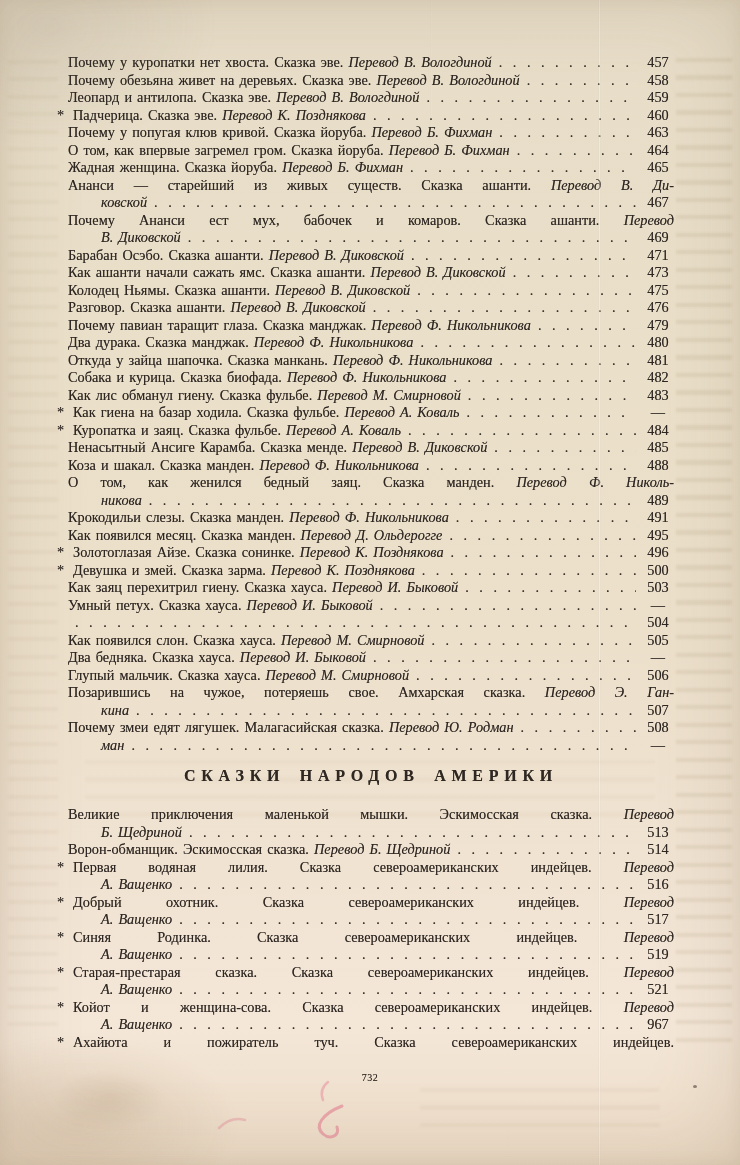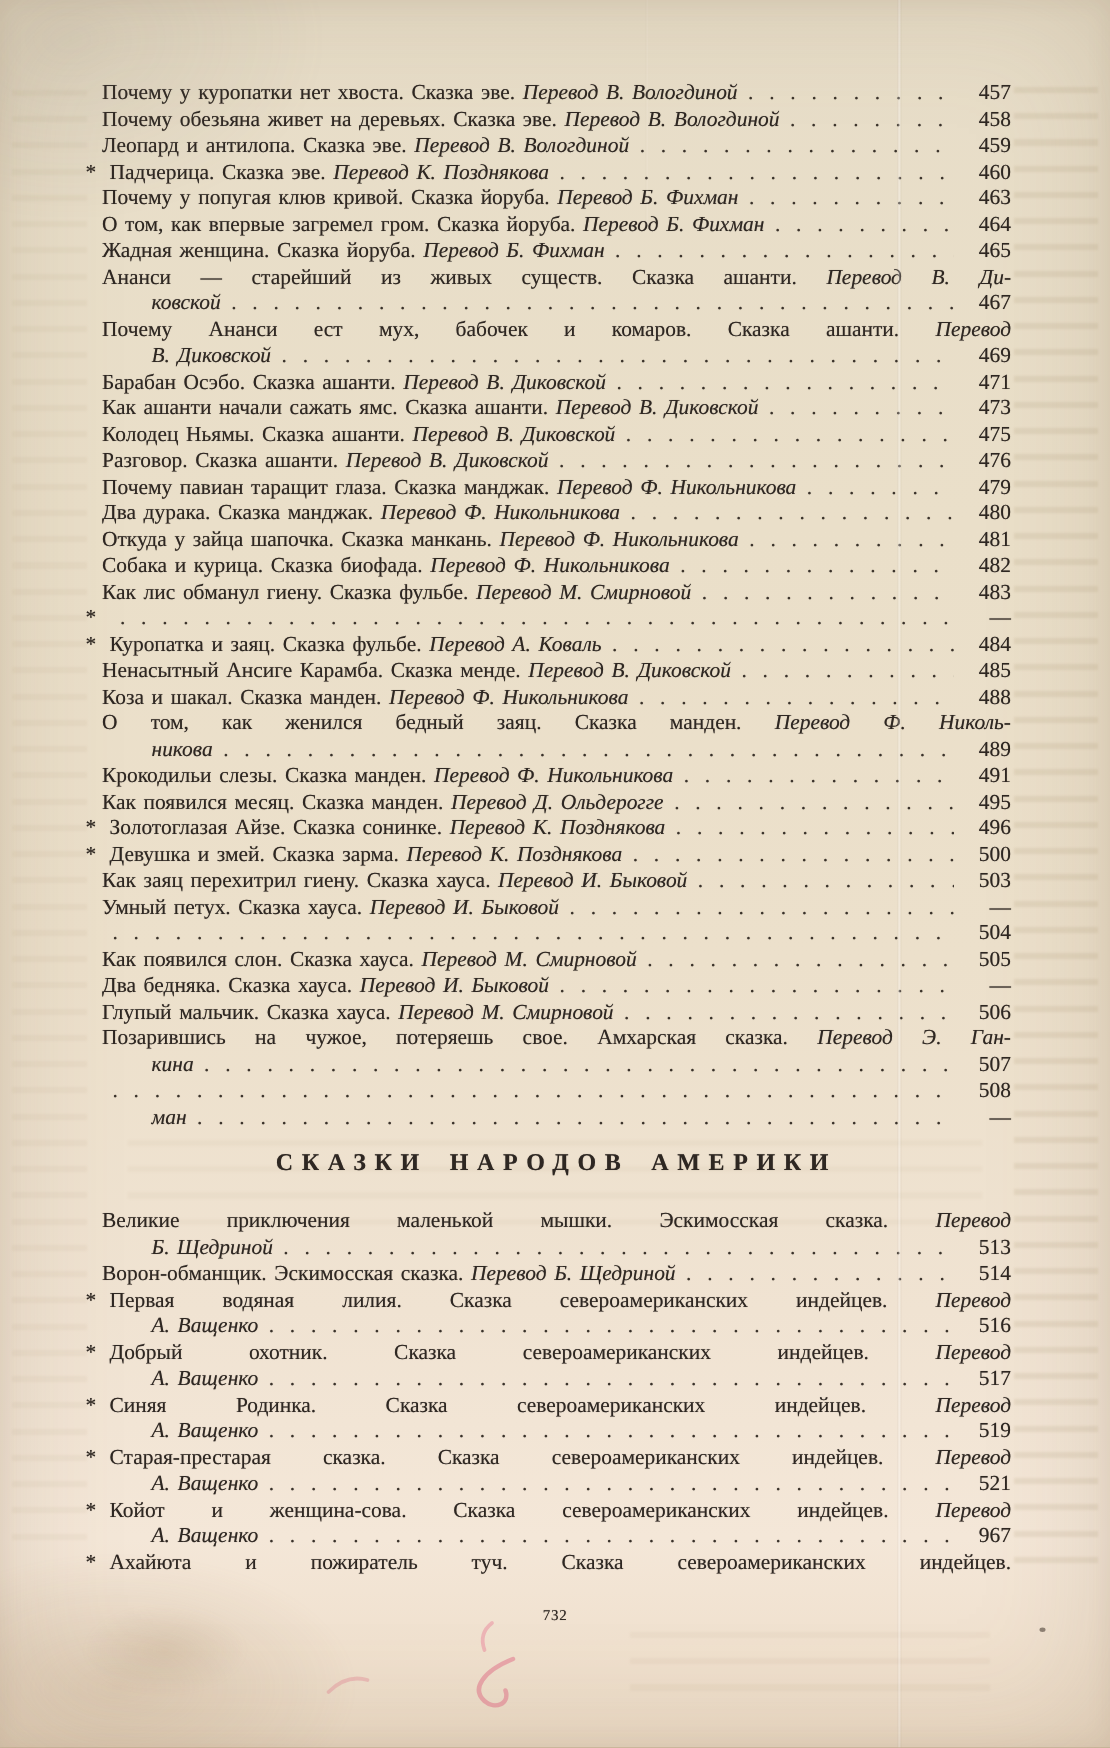--- a/index.html
+++ b/index.html
@@ -44,21 +44,21 @@
   }
   .line{display:flex;align-items:baseline;height:17.5px;line-height:17.5px;white-space:nowrap;}
   .line.justify{display:block;text-align:justify;text-align-last:justify;white-space:normal;}
   .line.indent{padding-left:33px;}
   .txt{white-space:nowrap;}
   .justify .txt{white-space:normal;display:inline;}
   .it{font-style:italic;}
   .star{display:inline-block;flex:0 0 16px;width:16px;margin-left:-11px;}
   .leader{flex:1 1 auto;min-width:0;overflow:hidden;white-space:nowrap;
     letter-spacing:10.5px;margin-left:7px;margin-right:6px;color:#3a322a;}
-  .pg{flex:0 0 auto;min-width:32px;text-align:right;}
+  .pg{flex:0 0 auto;min-width:32px;text-align:center;}
 
   .section-heading{
     margin:8px 0 16px;height:28px;line-height:28px;text-align:center;
     font-size:16px;font-weight:700;letter-spacing:.36em;word-spacing:.30em;
     color:#2e2722;
   }
   .footer{
     position:absolute;left:0;right:0;top:1072px;text-align:center;
     font-size:10px;letter-spacing:.5px;color:#2e2722;
     text-shadow:0 0 .5px rgba(46,39,34,.55);
@@ -165,20 +165,21 @@
           <span class="leader">............................................................</span>
           <span class="pg">482</span>
         </div>
         <div class="line">
           <span class="txt"><span class="t">Как лис обманул гиену. Сказка фульбе.</span> <span class="it">Перевод М. Смирновой</span></span>
           <span class="leader">............................................................</span>
           <span class="pg">483</span>
         </div>
         <div class="line">
           <span class="star">*</span>
+          <span class="txt"><span class="t">Как гиена на базар ходила. Сказка фульбе.</span> <span class="it">Перевод А. Коваль</span></span>
           <span class="leader">............................................................</span>
           <span class="pg">—</span>
         </div>
         <div class="line">
           <span class="star">*</span>
           <span class="txt"><span class="t">Куропатка и заяц. Сказка фульбе.</span> <span class="it">Перевод А. Коваль</span></span>
           <span class="leader">............................................................</span>
           <span class="pg">484</span>
         </div>
         <div class="line">
@@ -248,20 +249,21 @@
           <span class="leader">............................................................</span>
           <span class="pg">506</span>
         </div>
         <div class="line justify"><span class="txt"><span class="t">Позарившись на чужое, потеряешь свое. Амхарская сказка.</span> <span class="it">Перевод Э. Ган-</span></span></div>
         <div class="line indent">
           <span class="txt"><span class="it">кина</span></span>
           <span class="leader">............................................................</span>
           <span class="pg">507</span>
         </div>
         <div class="line">
+          <span class="txt"><span class="t">Почему змеи едят лягушек. Малагасийская сказка.</span> <span class="it">Перевод Ю. Родман</span></span>
           <span class="leader">............................................................</span>
           <span class="pg">508</span>
         </div>
         <div class="line indent">
           <span class="txt"><span class="it">ман</span></span>
           <span class="leader">............................................................</span>
           <span class="pg">—</span>
         </div>
       </div>
     <h2 class="section-heading">СКАЗКИ НАРОДОВ АМЕРИКИ</h2>

